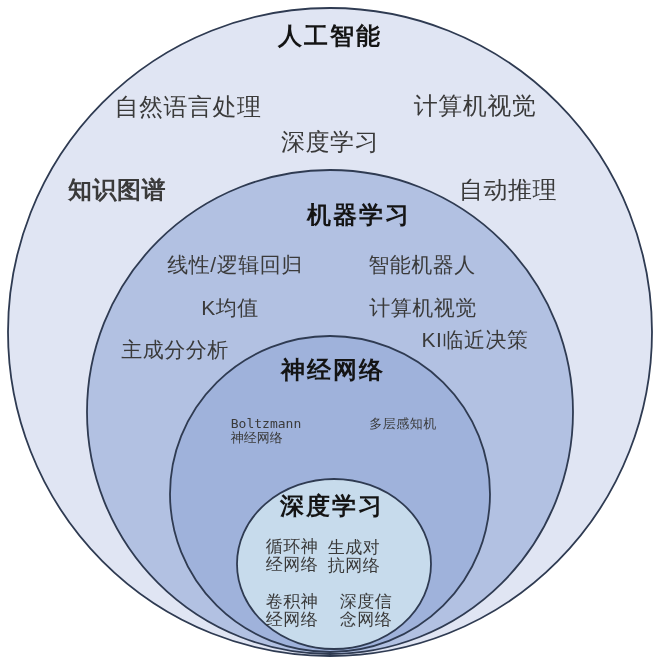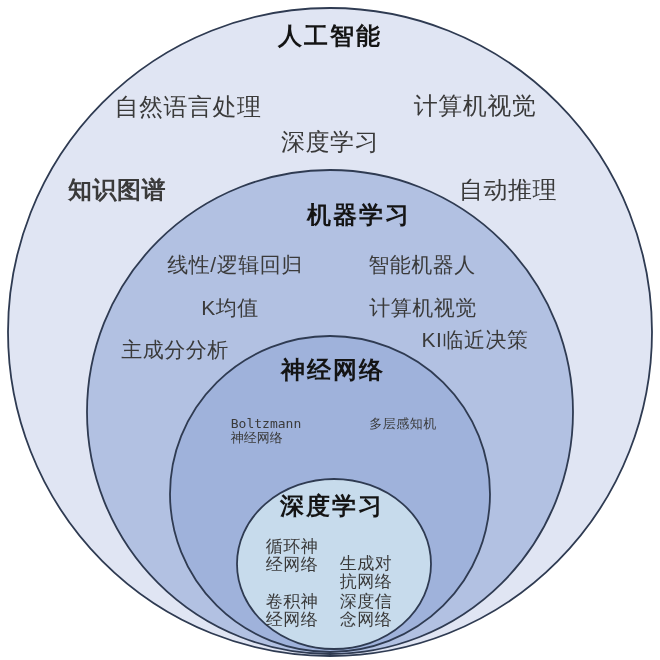--- a/index.html
+++ b/index.html
@@ -90,20 +90,20 @@
   <div class="label sz-ml" style="left:475px; top:340px;">KI临近决策</div>
 
   <div class="label title" style="left:333px; top:370px;">神经网络</div>
   <div class="label sz-nn mono align-left" style="left:266px; top:431px;">Boltzmann
 神经网络</div>
   <div class="label sz-nn" style="left:403px; top:424px;">多层感知机</div>
 
   <div class="label title" style="left:332px; top:506px;">深度学习</div>
   <div class="label sz-dl" style="left:292px; top:557px;font-family:Liberation Mono, monospace;">循环神
 经网络</div>
-  <div class="label sz-dl" style="left:366px; top:557px;margin-top:16px;">生成对
+  <div class="label sz-dl" style="left:354px; top:557px;">生成对
 抗网络</div>
   <div class="label sz-dl" style="left:292px; top:611px;">卷积神
 经网络</div>
   <div class="label sz-dl" style="left:366px; top:611px;">深度信
 念网络</div>
 
 </div>
 
 </body></html>

